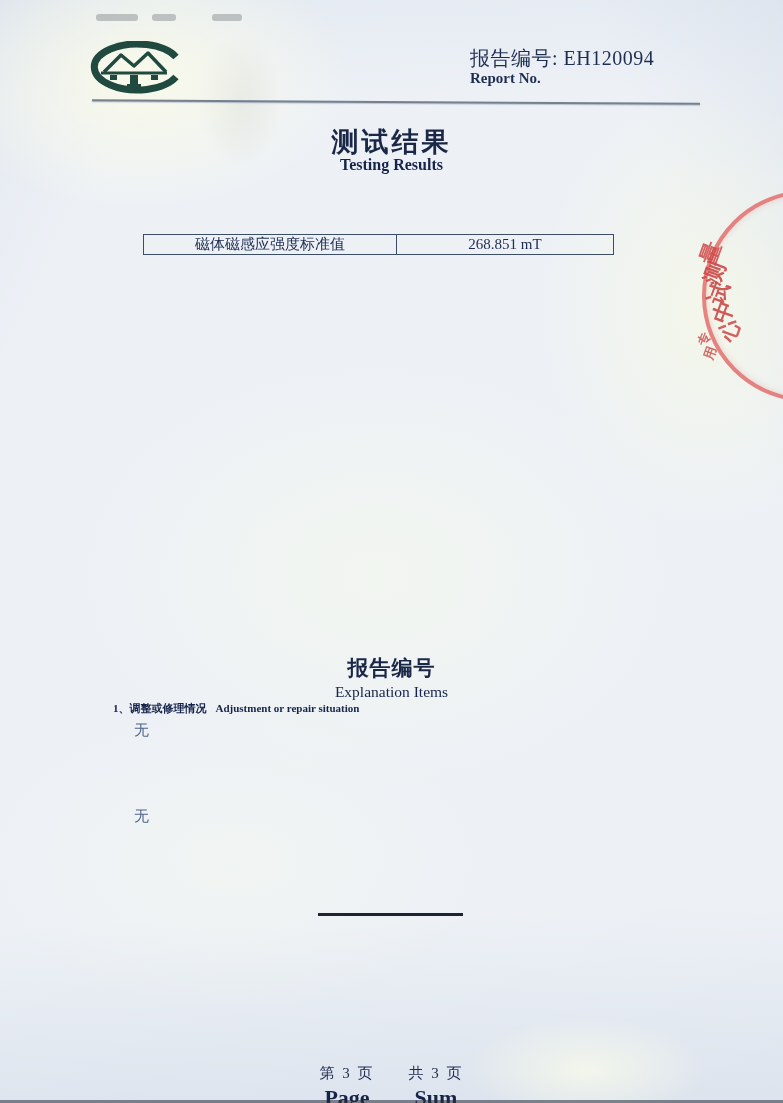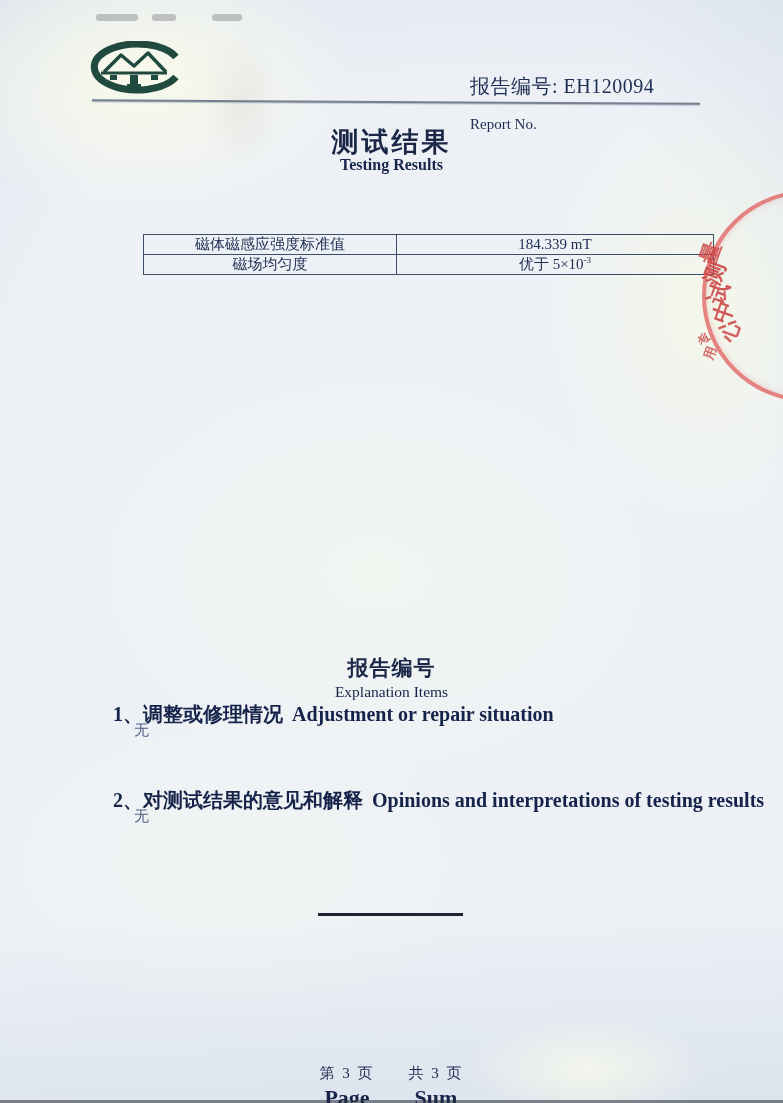--- a/index.html
+++ b/index.html
@@ -20,38 +20,38 @@
       radial-gradient(ellipse 60px 95px at 240px 100px, rgba(128,128,116,0.17), rgba(128,128,116,0) 70%),
       radial-gradient(ellipse 160px 70px at 75% 97%, rgba(248,250,235,0.8), rgba(248,250,235,0) 75%),
       linear-gradient(115deg, rgba(203,213,227,0.30) 0%, rgba(203,213,227,0) 14%),
       linear-gradient(250deg, rgba(203,213,227,0.32) 0%, rgba(203,213,227,0) 16%),
       linear-gradient(178deg, rgba(220,228,238,0.5) 0%, rgba(220,228,238,0) 10%, rgba(214,223,235,0) 82%, rgba(206,216,230,0.55) 100%);
   }
   .abs { position: absolute; }
 
   
   .report-no-block { left: 470px; top: 47px; line-height: 1.15; }
-  .report-no-line { font-size: 20px; letter-spacing: 0.5px; white-space: nowrap; margin-top: 28px; }
-  .report-no-en { font-size: 15px; font-weight: normal; margin-top: 18px; }
+  .report-no-line { font-size: 20px; letter-spacing: 0.5px; white-space: nowrap; }
+  .report-no-en { font-size: 15px; font-weight: bold; margin-top: 0; }
   .header-rule {
     left: 92px; top: 101px; width: 608px; height: 2px;
     background: #76808f; transform: rotate(0.35deg);
     box-shadow: 0 1px 1px rgba(150,165,185,0.6);
   }
   .logo-wrap { left: 88px; top: 41px; width: 94px; height: 54px; }
 
   
   .title-zh { left: 0; top: 124px; width: 100%; text-align: center;
     font-size: 27px; font-weight: bold; letter-spacing: 3px; color: #1a2747; }
   .title-en { left: 0; top: 156px; width: 100%; text-align: center;
     font-size: 16px; font-weight: bold; color: #16244a; }
 
   
   .results-table {
-    left: 143px; top: 234px; width: 571px;
+    left: 143px; top: 234px; width: 471px;
     border-collapse: collapse; table-layout: fixed;
     font-size: 15px; color: #1c2b50;
   }
   .results-table td {
     border: 1px solid #3c4d68;
     height: 19px; padding: 0; text-align: center;
     overflow: hidden; white-space: nowrap;
   }
   .results-table td.c1 { width: 252px; }
   .results-table sup { font-size: 9px; }
@@ -63,21 +63,21 @@
     box-shadow: inset 0 0 6px rgba(224,92,92,0.25);
   }
   .stamp-char { font-weight: bold; transform: rotate(-70deg); transform-origin: center;
     font-family: "Liberation Serif", serif; }
 
   
   .expl-title-zh { left: 0; top: 654px; width: 100%; text-align: center;
     font-size: 21px; font-weight: bold; color: #1a2747; letter-spacing: 1px; }
   .expl-title-en { left: 0; top: 683px; width: 100%; text-align: center;
     font-size: 15.5px; font-weight: normal; color: #16244a; }
-  .expl-item { font-size: 20px; font-weight: bold; color: #15234a; white-space: nowrap; }
+  .expl-item { font-size: 11px; font-weight: bold; color: #15234a; white-space: nowrap; }
   .expl-item .en { margin-left: 9px; }
   .expl-answer { font-size: 15px; color: #51658a; }
 
   
   .short-rule { left: 318px; top: 913px; width: 145px; height: 3px; background: #1c2534; }
 
   
   .footer { left: 0; top: 1064px; width: 100%; display: flex;
     justify-content: center; gap: 34px; }
   .footer .col { text-align: center; }
@@ -114,25 +114,21 @@
 
   <div class="abs header-rule"></div>
 
   <div class="abs title-zh">测试结果</div>
   <div class="abs title-en">Testing Results</div>
 
   <table class="abs results-table">
     <tbody>
         <tr>
       <td class="c1">磁体磁感应强度标准值</td>
-      <td>184.339 mT</td>
-    </tr>
-    <tr>
-      <td class="c1">磁场均匀度</td>
-      <td><span>优于 5×10</span><sup>-3</sup></td>
+      <td>268.851 mT</td>
     </tr>
   </tbody>
     </table>
 
   <div class="abs stamp-circle"></div>
   <div class="abs stamp-char" style="left:700px; top:238px; font-size:22px; color:rgba(204,71,71,0.85);">量</div>
   <div class="abs stamp-char" style="left:704px; top:258px; font-size:22px; color:rgba(204,71,71,0.9);">测</div>
   <div class="abs stamp-char" style="left:708px; top:278px; font-size:22px; color:rgba(204,71,71,0.9);">试</div>
   <div class="abs stamp-char" style="left:713px; top:297px; font-size:22px; color:rgba(204,71,71,0.9);">中</div>
   <div class="abs stamp-char" style="left:719px; top:315px; font-size:22px; color:rgba(204,71,71,0.85);">心</div>
@@ -140,23 +136,20 @@
   <div class="abs stamp-char" style="left:704px; top:344px; font-size:13px; color:rgba(204,71,71,0.8);">用</div>
 
   <div class="abs expl-title-zh">报告编号</div>
   <div class="abs expl-title-en">Explanation Items</div>
 
   <div class="abs expl-item" style="left:113px; top:701px;">
     <span>1、</span><span>调整或修理情况</span><span class="en">Adjustment or repair situation</span>
   </div>
   <div class="abs expl-answer" style="left:134px; top:721px;">无</div>
 
-  <div class="abs expl-item" style="left:113px; top:787px;">
-    <span>2、</span><span>对测试结果的意见和解释</span><span class="en">Opinions and interpretations of testing results</span>
-  </div>
   <div class="abs expl-answer" style="left:134px; top:807px;">无</div>
 
   <div class="abs short-rule"></div>
 
   <div class="abs footer">
     <div class="col">
       <div class="zh">第 3 页</div>
       <div class="en">Page</div>
     </div>
     <div class="col">

